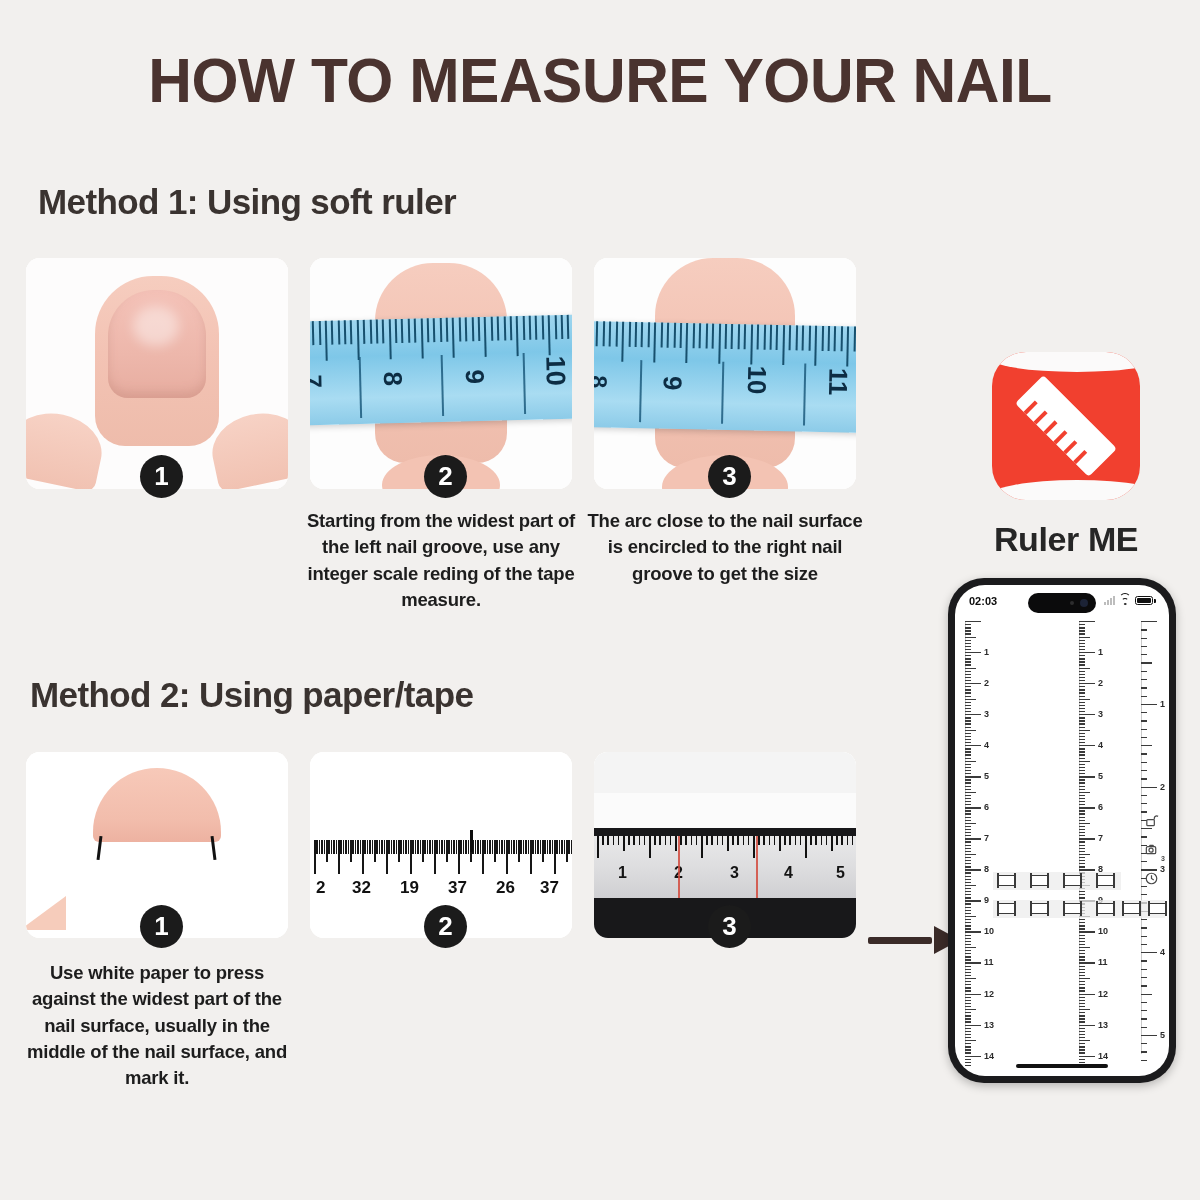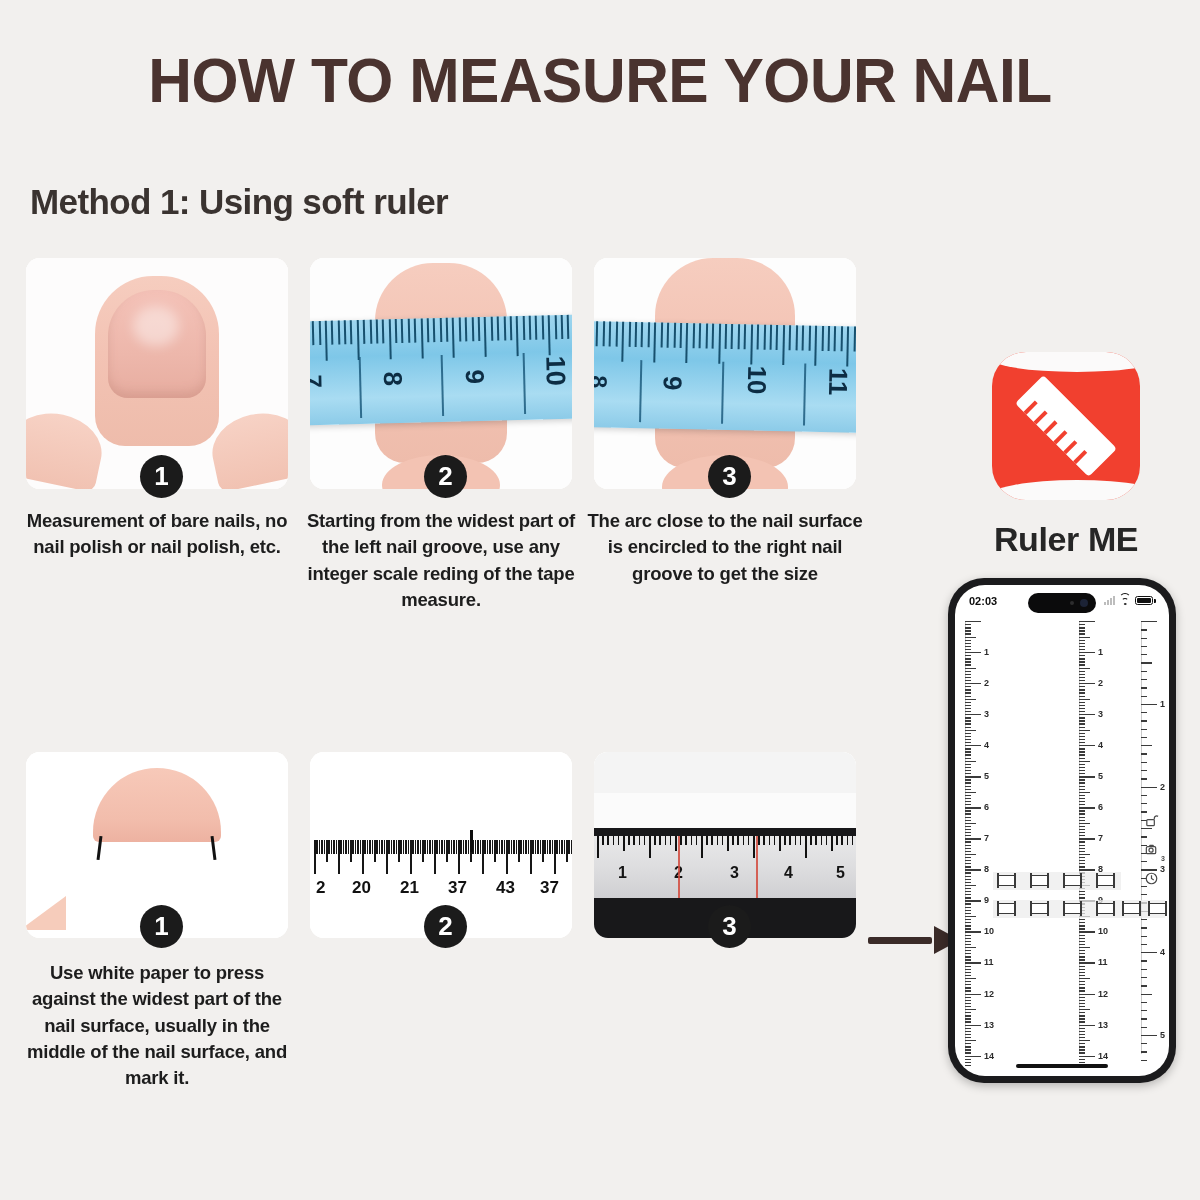--- a/index.html
+++ b/index.html
@@ -24,21 +24,21 @@
   }
 
   
   .method-head {
     position: absolute;
     font-weight: 700;
     font-size: 35px;
     color: #3a3330;
     letter-spacing: -0.6px;
   }
-  #m1head { top: 182px; left: 30px; }
+  #m1head { top: 182px; left: 38px; }
   #m2head { top: 675px; left: 30px; }
 
   
   .card {
     position: absolute;
     width: 262px;
     background: #ffffff;
     border-radius: 14px;
     overflow: hidden;
   }
@@ -266,21 +266,20 @@
         <div class="knuckle-r"></div>
         <div class="finger-body">
           <div class="nail-plate">
               <div class="nail-shine"></div>
             </div>
         </div>
       </div>
     </div>
   </div>
   <div class="badge" style="left:140px; top:455px;">1</div>
-  <div class="caption" style="left:17px; top:508px;">Measurement of bare nails, no nail polish or nail polish, etc.</div>
 
   <div class="card" style="left:310px; top:258px; height:231px;">
     <div class="photo">
       <div class="finger-wrap" style="background:#fdfdfd;">
         <div class="finger-body" style="top:2%;height:200px;width:132px;"></div>
       </div>
       <div class="tape" style="top:60px; height:104px; transform: rotate(-1.4deg);">
         <div class="tape-ticks" id="m1c2ticks">
             <span class="tick" style="left: 6.52174%; height: 62%;"></span>
             <span class="tick" style="left: 8.69565%; height: 62%;"></span>
@@ -394,20 +393,21 @@
         <span class="tape-num" style="left:27%; top:42%; font-size:26px;">9</span>
         <span class="tape-num" style="left:54%; top:38%; font-size:26px;">10</span>
         <span class="tape-num" style="left:83%; top:38%; font-size:26px;">11</span>
       </div>
       <div style="position:absolute;left:50%;bottom:-30px;transform:translateX(-50%);width:126px;height:64px;border-radius:50%;background:#f3c3b3;"></div>
     </div>
   </div>
   <div class="badge" style="left:708px; top:455px;">3</div>
   <div class="caption" style="left:585px; top:508px;">The arc close to the nail surface is encircled to the right nail groove to get the size</div>
 
+  <div class="method-head" id="m2head">Method 2: Using paper/tape</div>
 
   <div class="card" style="left:26px; top:752px; height:186px;">
     <div class="photo">
       <div class="paper-bg">
         <div class="nail-arc"></div>
         <div class="pen-mark" style="left:72px; top:84px; transform:rotate(7deg);"></div>
         <div class="pen-mark" style="left:186px; top:84px; transform:rotate(-7deg);"></div>
         <div class="paper-corner"></div>
       </div>
     </div>
@@ -523,24 +523,24 @@
             <span class="pr-tick" style="left: 246.4px; height: 14px; top: 0px;"></span>
             <span class="pr-tick" style="left: 248.8px; height: 14px; top: 0px;"></span>
             <span class="pr-tick" style="left: 251.2px; height: 14px; top: 0px;"></span>
             <span class="pr-tick" style="left: 253.6px; height: 14px; top: 0px;"></span>
             <span class="pr-tick" style="left: 256px; height: 22px; top: 0px;"></span>
             <span class="pr-tick" style="left: 258.4px; height: 14px; top: 0px;"></span>
             <span class="pr-tick" style="left: 260.8px; height: 14px; top: 0px;"></span>
           </div>
         <div class="pr-mark" style="left:160px; top:78px; height:22px;"></div>
         <span class="pr-num" style="left:6px;  top:126px;">2</span>
-        <span class="pr-num" style="left:42px; top:126px;">20</span>
-        <span class="pr-num" style="left:90px; top:126px;">21</span>
+        <span class="pr-num" style="left:42px; top:126px;">32</span>
+        <span class="pr-num" style="left:90px; top:126px;">19</span>
         <span class="pr-num" style="left:138px;top:126px;">37</span>
-        <span class="pr-num" style="left:186px;top:126px;">43</span>
+        <span class="pr-num" style="left:186px;top:126px;">26</span>
         <span class="pr-num" style="left:230px;top:126px;">37</span>
       </div>
     </div>
   </div>
   <div class="badge" style="left:424px; top:905px;">2</div>
 
   <div class="card" style="left:594px; top:752px; height:186px;">
     <div class="photo">
       <div class="desk">
         <div class="desk-top-strip"></div>

